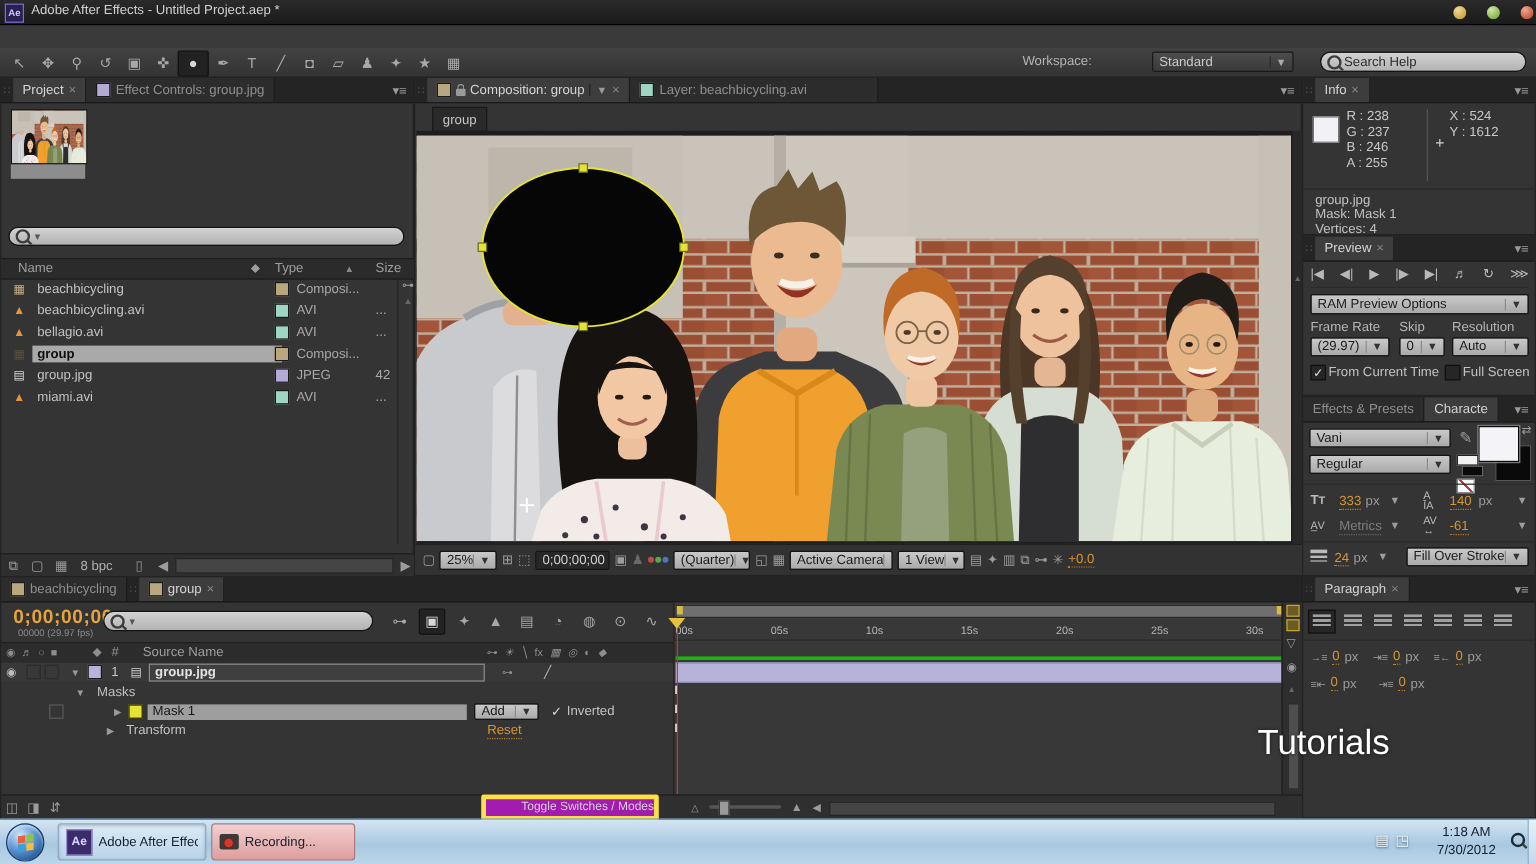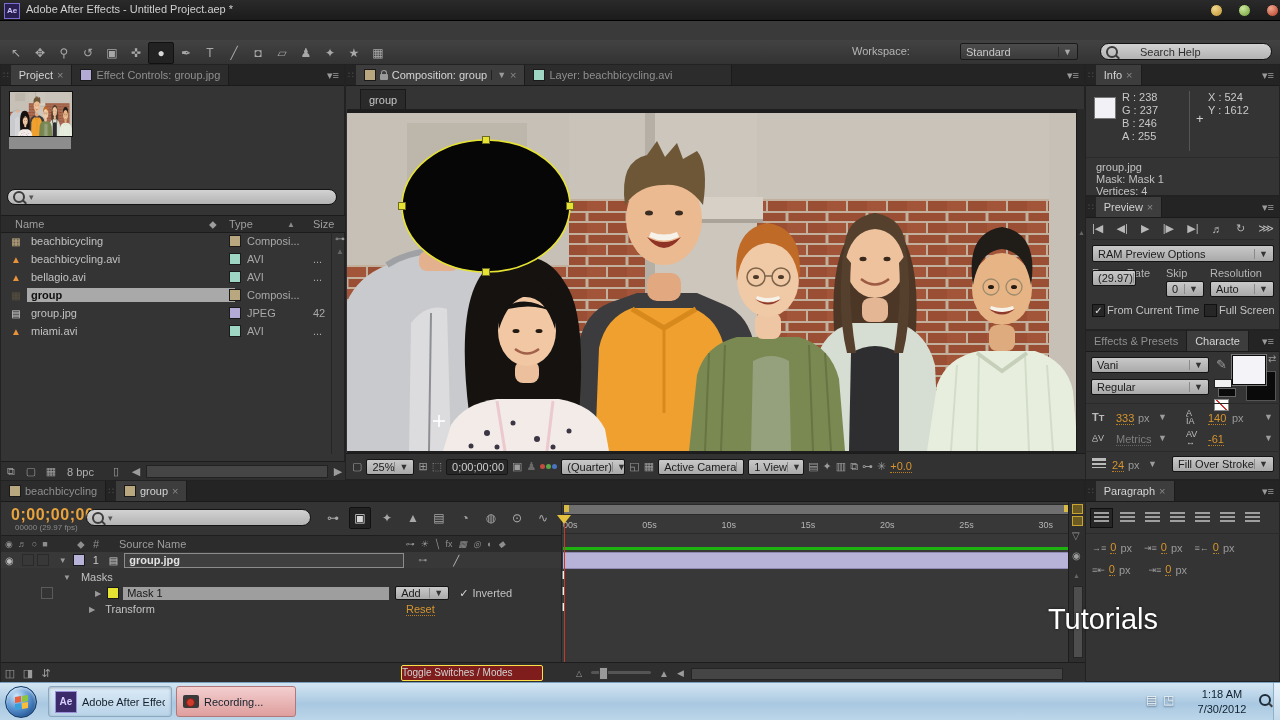--- a/index.html
+++ b/index.html
@@ -185,21 +185,21 @@
     <div class="a" style="left:4px;top:0">
       
     <span class="tool">↖</span><span class="tool">✥</span><span class="tool">⚲</span><span class="tool">↺</span><span class="tool">▣</span><span class="tool">✜</span><span class="tool active">●</span><span class="tool">✒</span><span class="tool">T</span><span class="tool">╱</span><span class="tool">◘</span><span class="tool">▱</span><span class="tool">♟</span><span class="tool">✦</span><span class="tool">★</span><span class="tool">▦</span></div>
     <span class="a" style="left:852px;top:5px;color:#b5b5b5">Workspace:</span>
     <div class="well a" style="left:960px;top:3px;width:118px;height:17px;background:linear-gradient(#4c4c4c,#3a3a3a);color:#c8c8c8;border-color:#1a1a1a">
       <span>Standard</span>
         <span class="dd" style="color:#aaa;border-color:#2c2c2c">▼</span>
     </div>
     <div class="well searchwell a" style="left:1100px;top:3px;width:172px;height:17px">
       <span class="mag"></span>
-      <span style="margin-left:22px;color:#2e2e2e">Search Help</span>
+      <span style="margin-left:2px;color:#2e2e2e">Search Help</span>
     </div>
   </div>
 
   <div class="panel a" style="left:0;top:64px;width:345px;height:416px">
     <div class="tabbar">
       <span class="grip">∷</span>
       <span class="tab on">
         <span>Project</span>
           <span style="color:#888">×</span>
       </span>
@@ -437,21 +437,21 @@
         <span style="color:#b8b8b8;font-size:11px">⋙</span>
       </div>
     <div class="a" style="left:6px;top:42px;width:182px;height:1px;background:#2a2a2a"></div>
     <div class="well a" style="left:6px;top:48px;width:182px;height:17px">
       <span>RAM Preview Options</span>
         <span class="dd">▼</span>
     </div>
     <span class="a" style="left:6px;top:70px;color:#b5b5b5">Frame Rate</span>
     <span class="a" style="left:80px;top:70px;color:#b5b5b5">Skip</span>
     <span class="a" style="left:124px;top:70px;color:#b5b5b5">Resolution</span>
-    <div class="well a" style="left:6px;top:73px;width:44px;height:16px">
+    <div class="well a" style="left:6px;top:84px;width:66px;height:16px">
       <span>(29.97)</span>
         <span class="dd">▼</span>
     </div>
     <div class="well a" style="left:80px;top:84px;width:38px;height:16px">
       <span>0</span>
         <span class="dd">▼</span>
     </div>
     <div class="well a" style="left:124px;top:84px;width:64px;height:16px">
       <span>Auto</span>
         <span class="dd">▼</span>
@@ -653,22 +653,22 @@
       <span class="a ic" style="left:3px;top:28px;font-size:10px">▽</span>
       <span class="a ic" style="left:3px;top:48px;font-size:10px">◉</span>
       <span class="a ic" style="left:4px;top:70px;font-size:7px;color:#666">▲</span>
       <div class="a" style="left:4px;top:84px;width:8px;height:70px;background:#4e4e4e;border:1px solid #252525"></div>
     </div>
 
     <div class="a row" style="left:0;top:181px;width:1085px;height:20px;background:#2f2f2f;border-top:1px solid #1d1d1d">
       <span class="ic" style="width:18px">◫</span>
       <span class="ic" style="width:18px">◨</span>
       <span class="ic" style="width:18px">⇵</span>
-      <div class="a" style="left:400px;width:140px;height:14px;background:#7f1d1d;border:1px solid #fde047;border-radius:2px;
-        color:#d2d2d2;font-size:10px;text-align:left;line-height:14px">Toggle Switches / Modes</div>
+      <div class="a" style="left:400px;width:140px;height:14px;background:#a21caf;border:4px solid #fde047;border-radius:2px;
+        color:#d2d2d2;font-size:10px;text-align:right;line-height:14px">Toggle Switches / Modes</div>
       <span class="a" style="left:575px;color:#9a9a9a;font-size:8px">△</span>
       <div class="a" style="left:590px;top:8px;width:60px;height:3px;background:#555;border-radius:2px">
         <span class="a" style="left:8px;top:-4px;width:7px;height:11px;background:#9a9a9a;border:1px solid #333"></span>
       </div>
       <span class="a" style="left:658px;color:#9a9a9a;font-size:10px">▲</span>
       <span class="a ic" style="left:676px;font-size:9px">◀</span>
       <div class="a" style="left:690px;top:5px;width:370px;height:10px;background:#454545;border:1px solid #242424"></div>
     </div>
   </div>
 

